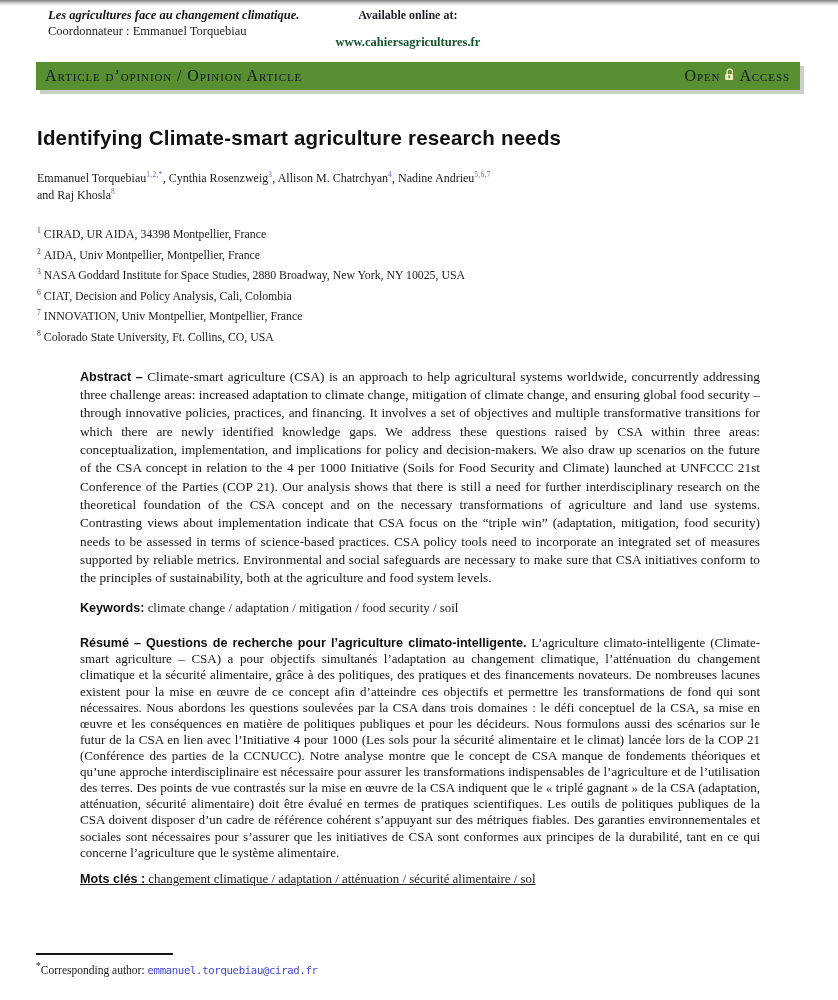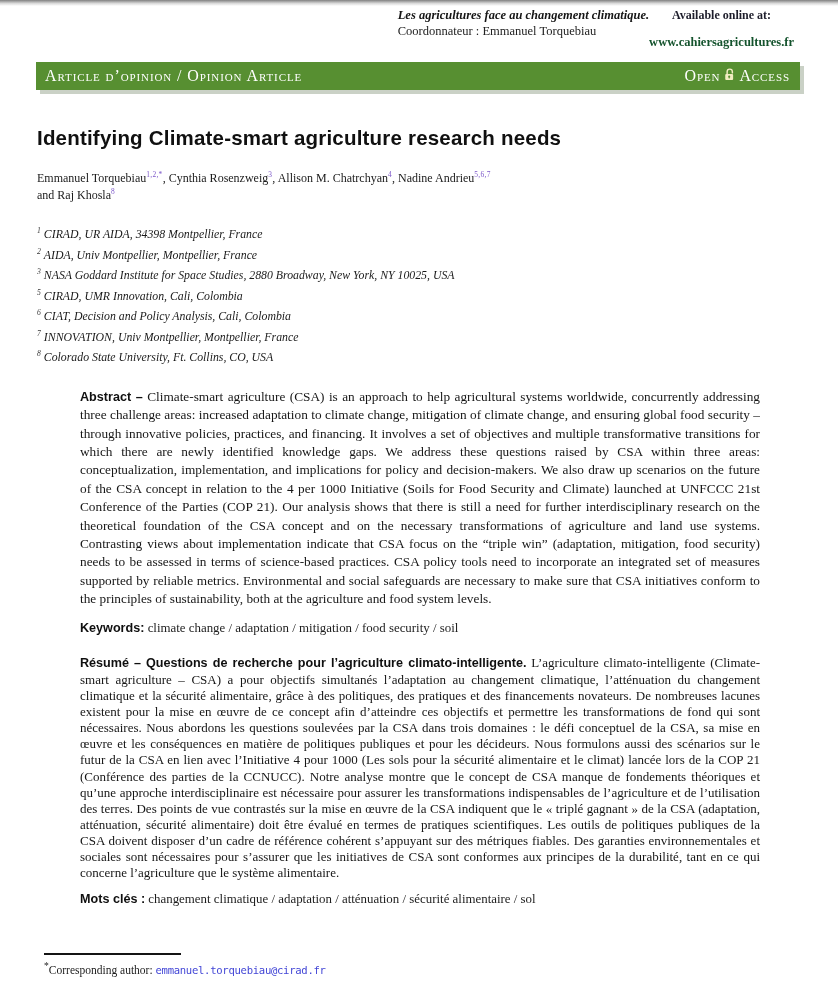--- a/index.html
+++ b/index.html
@@ -10,73 +10,74 @@
     width: 838px; height: 1000px;
     background: #ffffff;
     font-family: "Liberation Serif", serif;
     color: #1c1c1c;
   }
   .top-edge {
     position: absolute; top: 0; left: 0; right: 0; height: 6px;
     background: linear-gradient(#808080, #d8d8d8 55%, #ffffff);
   }
   .header-row {
-    display: flex; justify-content: flex-end;
-    padding: 8px 40px 0 19px;
+    display: flex; justify-content: flex-start;
+    padding: 8px 40px 0 48px;
+    gap: 36px;
   }
   .series-title { font-weight: bold; font-style: italic; font-size: 12.5px; color: #151515; }
   .series-coord { font-size: 12.5px; margin-top: 1px; color: #222; }
   .online-block { text-align: center; padding-right: 4px; }
   .online-label { font-size: 12px; font-weight: bold; color: #1d1d2b; }
   .online-url { font-size: 12.5px; font-weight: bold; color: #14532d; margin-top: 12px; cursor: pointer; }
   .banner {
     margin: 12px 38px 0 36px;
     height: 28px;
     background: #578f31;
     display: flex; align-items: center; justify-content: space-between;
     padding: 0 10px 0 9px;
     box-shadow: 4px 4px 0 rgba(138, 152, 128, 0.45);
   }
   .banner-text {
     font-family: "Liberation Serif", serif;
     font-variant: small-caps;
     letter-spacing: 0.9px;
-    color: #ffffff;
+    color: #0f172a;
     font-size: 16px;
   }
   .banner-right { display: flex; align-items: center; }
   .oa-icon { display: inline-block; margin: 0 2px; }
   .title {
     margin: 36px 38px 0 37px;
     font-family: "Liberation Sans", sans-serif;
     font-weight: bold; font-size: 20.5px; color: #101010;
     letter-spacing: 0.2px;
   }
   .authors { margin: 20px 60px 0 37px; font-size: 12px; line-height: 1.42; color: #1a1a1a; }
   .authors sup { font-size: 0.62em; color: #7d58c9; vertical-align: super; letter-spacing: 0.3px; cursor: pointer; }
   .affiliations { margin: 22px 38px 0 37px; font-size: 11.8px; color: #1a1a1a; }
-  .aff { margin-bottom: 4.6px; font-style: italic; }
+  .aff { margin-bottom: 4.6px; }
   .aff sup { font-size: 0.65em; color: #3a3a3a; margin-right: 3px; vertical-align: super; }
   .abstract-block {
     margin: 23px 78px 0 80px;
     text-align: justify;
     font-size: 13.3px; line-height: 1.38; color: #161616;
   }
   .block-label {
     font-family: "Liberation Sans", sans-serif;
     font-weight: bold; font-size: 12.6px; color: #0f0f0f;
   }
   .keywords-line { margin: 13px 78px 0 80px; font-size: 12.9px; color: #1d1d1d; }
   .resume-block {
     margin: 19px 78px 0 80px;
     text-align: justify;
     font-size: 13px; line-height: 1.24; color: #161616;
   }
-  .motscles-line { margin: 11px 78px 0 80px; font-size: 12.9px; color: #1d1d1d; }
-  .footnote { position: absolute; left: 44px; top: 953px; font-size: 11.5px; color: #1b1b1b; }
+  .motscles-line { margin: 11px 78px 0 80px; font-size: 12.9px; color: #1d1d1d; text-decoration: underline; }
+  .footnote { position: absolute; left: 36px; top: 953px; font-size: 11.5px; color: #1b1b1b; }
   .footnote-rule { width: 137px; border-top: 2px solid #141414; margin-bottom: 5px; }
   .email {
     font-family: "DejaVu Sans Mono", monospace;
     color: #4246d6; font-size: 10.6px; letter-spacing: -0.3px; cursor: pointer;
   }
 </style>
 </head>
 <body>
 
 <div class="page">
@@ -117,21 +118,20 @@
     <span><span>Allison M. Chatrchyan</span><sup>4</sup><span>,</span></span>
     <span><span>Nadine Andrieu</span><sup>5,6,7</sup><span></span></span>
     <br>
     <span><span>and Raj Khosla</span><sup>8</sup></span>
   </div>
 
   <div class="affiliations">
     <div class="aff"><sup>1</sup><span>CIRAD, UR AIDA, 34398 Montpellier, France</span></div>
     <div class="aff"><sup>2</sup><span>AIDA, Univ Montpellier, Montpellier, France</span></div>
     <div class="aff"><sup>3</sup><span>NASA Goddard Institute for Space Studies, 2880 Broadway, New York, NY 10025, USA</span></div>
-    <div class="aff"><sup>5</sup><span>CIRAD, UMR Innovation, Cali, Colombia</span></div>
     <div class="aff"><sup>6</sup><span>CIAT, Decision and Policy Analysis, Cali, Colombia</span></div>
     <div class="aff"><sup>7</sup><span>INNOVATION, Univ Montpellier, Montpellier, France</span></div>
     <div class="aff"><sup>8</sup><span>Colorado State University, Ft. Collins, CO, USA</span></div>
   </div>
 
   <p class="abstract-block">
     <span class="block-label">Abstract –</span>
     <span>Climate-smart agriculture (CSA) is an approach to help agricultural systems worldwide, concurrently addressing three challenge areas: increased adaptation to climate change, mitigation of climate change, and ensuring global food security – through innovative policies, practices, and financing. It involves a set of objectives and multiple transformative transitions for which there are newly identified knowledge gaps. We address these questions raised by CSA within three areas: conceptualization, implementation, and implications for policy and decision-makers. We also draw up scenarios on the future of the CSA concept in relation to the 4 per 1000 Initiative (Soils for Food Security and Climate) launched at UNFCCC 21st Conference of the Parties (COP 21). Our analysis shows that there is still a need for further interdisciplinary research on the theoretical foundation of the CSA concept and on the necessary transformations of agriculture and land use systems. Contrasting views about implementation indicate that CSA focus on the “triple win” (adaptation, mitigation, food security) needs to be assessed in terms of science-based practices. CSA policy tools need to incorporate an integrated set of measures supported by reliable metrics. Environmental and social safeguards are necessary to make sure that CSA initiatives conform to the principles of sustainability, both at the agriculture and food system levels.</span>
   </p>
 

